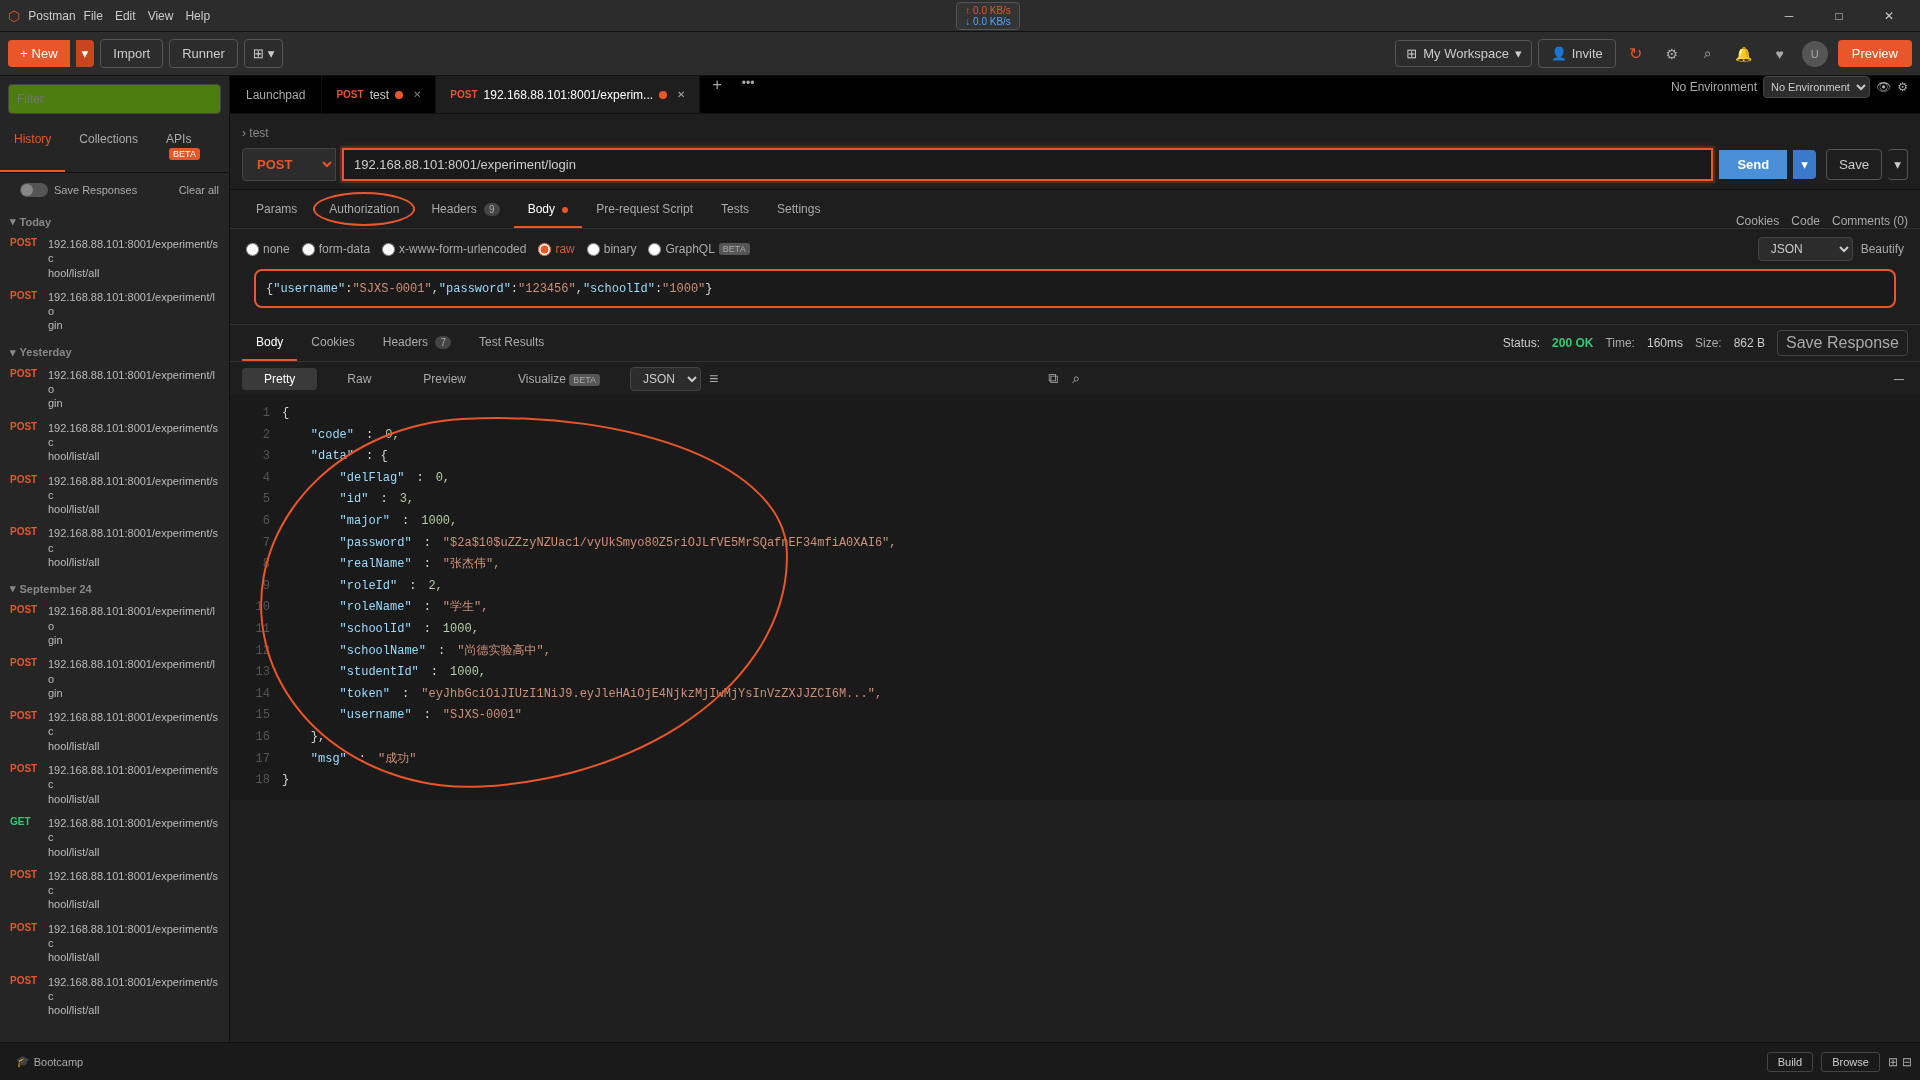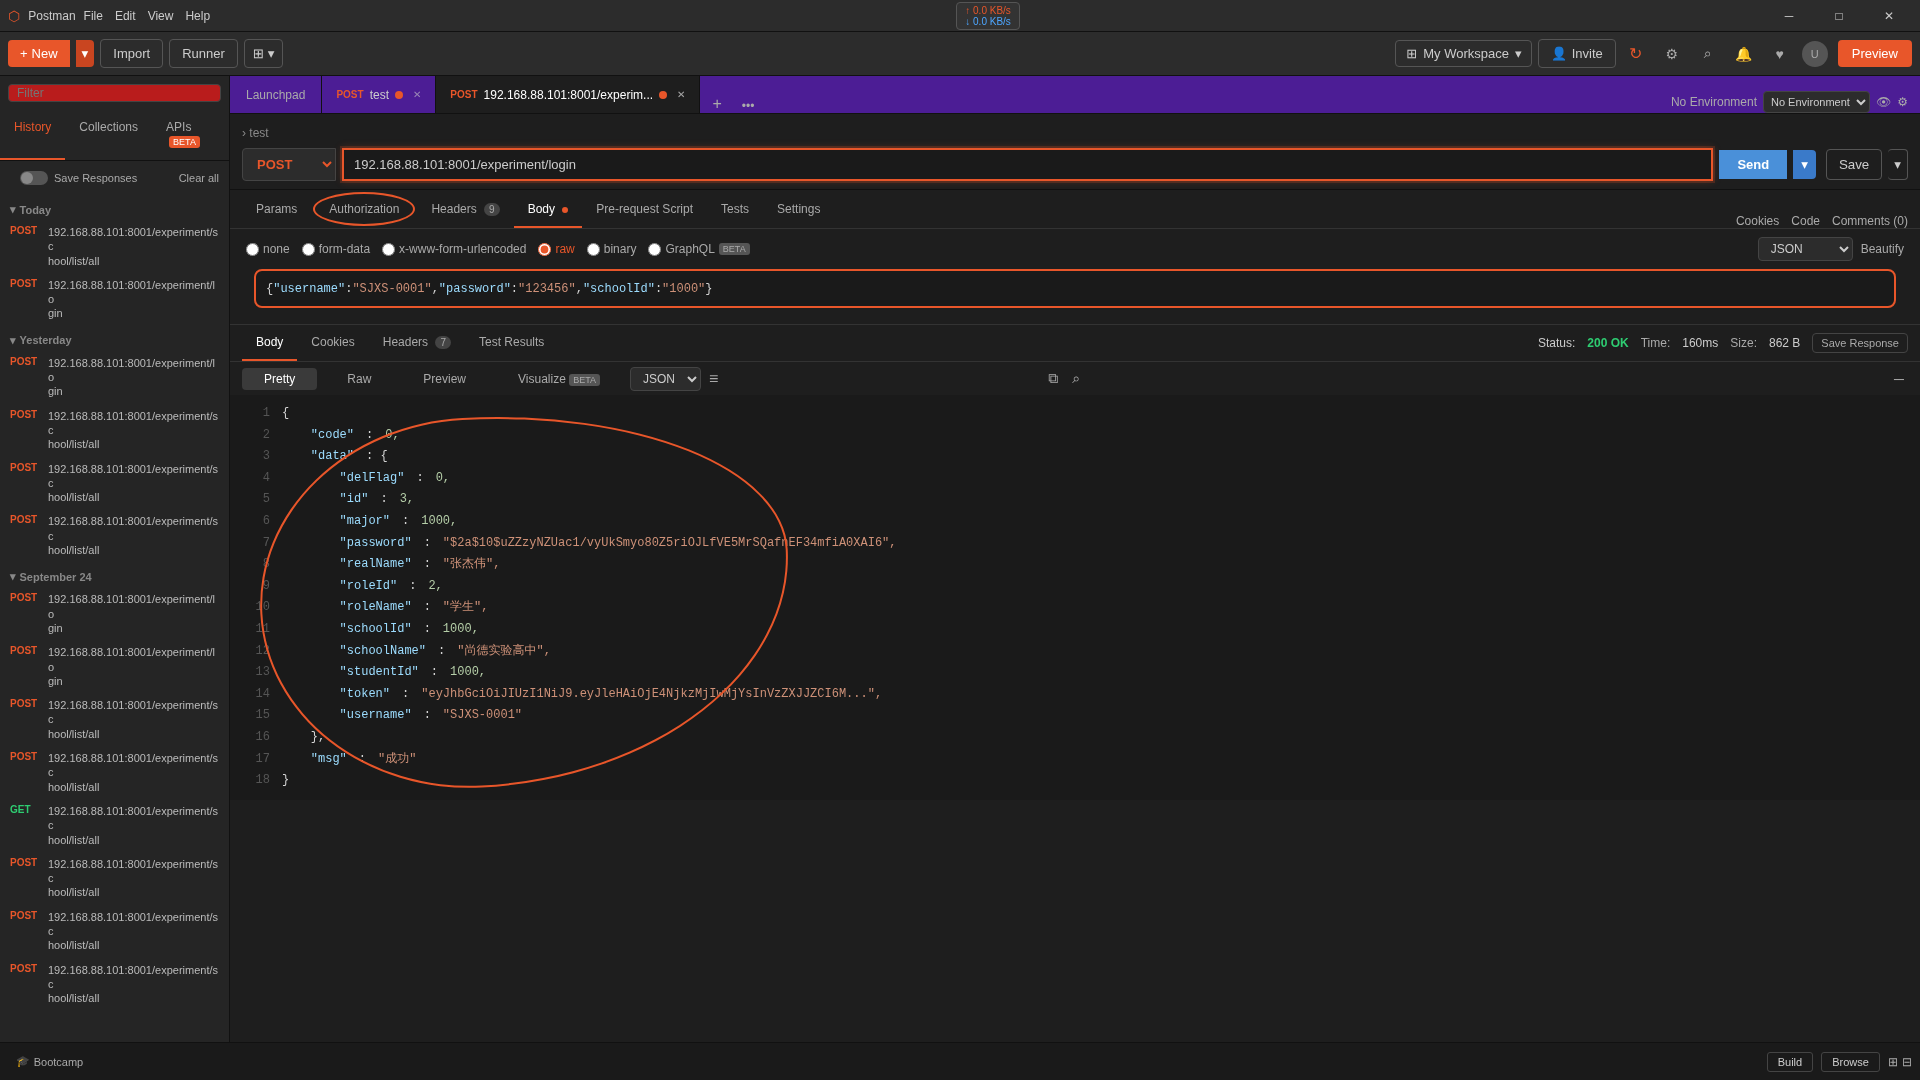--- a/index.html
+++ b/index.html
@@ -31,21 +31,21 @@
     .toolbar-right-icons { display: flex; align-items: center; gap: 8px; margin-left: auto; }
     .toolbar-right-icons .icon-btn { width: 28px; height: 28px; display: flex; align-items: center; justify-content: center; cursor: pointer; color: #aaa; font-size: 14px; border-radius: 4px; }
     .upgrade-btn { background: #e8562a; color: white; border: none; border-radius: 4px; padding: 6px 14px; cursor: pointer; font-size: 13px; margin-left: 4px; }
 
     
     .main-layout { display: flex; height: calc(1080px - 32px - 44px - 38px); }
     
     
     .sidebar { width: 230px; background: #252525; border-right: 1px solid #111; display: flex; flex-direction: column; }
     .sidebar-search { padding: 8px; }
-    .sidebar-search input { width: 100%; background: #b91c1c; border: 1px solid #444; border-radius: 4px; color: #ccc; padding: 1px 8px; font-size: 12px; }
+    .sidebar-search input { width: 100%; background: #4d7c0f; border: 1px solid #444; border-radius: 4px; color: #ccc; padding: 7px 8px; font-size: 12px; }
     .sidebar-tabs { display: flex; border-bottom: 1px solid #111; }
     .sidebar-tab { padding: 10px 14px; cursor: pointer; font-size: 12px; color: #aaa; border-bottom: 2px solid transparent; }
     .sidebar-tab.active { color: #e8562a; border-bottom-color: #e8562a; }
     .sidebar-header { display: flex; align-items: center; justify-content: space-between; padding: 6px 10px; }
     .clear-all-btn { font-size: 11px; color: #aaa; cursor: pointer; }
     .save-responses { display: flex; align-items: center; gap: 6px; padding: 4px 10px; }
     .toggle { width: 28px; height: 14px; background: #555; border-radius: 7px; cursor: pointer; position: relative; }
     .toggle-knob { width: 12px; height: 12px; background: #888; border-radius: 50%; position: absolute; top: 1px; left: 1px; }
     .save-responses-label { font-size: 11px; color: #aaa; }
 
@@ -54,21 +54,21 @@
     .history-item { padding: 5px 10px; cursor: pointer; display: flex; align-items: flex-start; gap: 6px; }
     .history-method { font-size: 10px; font-weight: bold; min-width: 32px; }
     .method-post { color: #e8562a; }
     .method-get { color: #2ecc71; }
     .history-url { font-size: 11px; color: #bbb; word-break: break-all; line-height: 1.3; }
 
     
     .main-content { flex: 1; display: flex; flex-direction: column; background: #1e1e1e; }
     
     
-    .tab-bar { background: #4c1d95; display: flex; align-items: flex-end; border-bottom: 1px solid #111; height: 38px; }
+    .tab-bar { background: #000000; display: flex; align-items: flex-start; border-bottom: 1px solid #111; height: 38px; }
     .tab-launchpad { padding: 0 16px; height: 100%; display: flex; align-items: center; font-size: 12px; color: #aaa; border-right: 1px solid #111; cursor: pointer; }
     .tab { display: flex; align-items: center; gap: 6px; padding: 0 14px; height: 100%; font-size: 12px; cursor: pointer; color: #ccc; border-right: 1px solid #111; position: relative; }
     .tab.active { background: #1e1e1e; color: #fff; }
     .tab-dot { width: 8px; height: 8px; border-radius: 50%; background: #e8562a; }
     .tab-dot.orange { background: #e8562a; }
     .tab-close { margin-left: 4px; opacity: 0.6; font-size: 10px; }
     .tab-method { font-size: 10px; color: #e8562a; font-weight: bold; }
     .tab-add { padding: 0 12px; color: #aaa; cursor: pointer; font-size: 16px; }
     .tab-more { padding: 0 8px; color: #aaa; cursor: pointer; }
 
@@ -108,21 +108,21 @@
     
     .response-area { flex: 1; border-top: 1px solid #333; display: flex; flex-direction: column; }
     .resp-tabs { display: flex; align-items: center; padding: 0 12px; border-bottom: 1px solid #333; }
     .resp-tab { padding: 10px 14px; cursor: pointer; font-size: 12px; color: #aaa; border-bottom: 2px solid transparent; }
     .resp-tab.active { color: #fff; border-bottom-color: #e8562a; }
     .resp-tab .badge { background: #444; border-radius: 8px; padding: 1px 5px; font-size: 10px; margin-left: 4px; }
     .resp-status { margin-left: auto; display: flex; gap: 12px; align-items: center; font-size: 12px; }
     .status-ok { color: #2ecc71; font-weight: bold; }
     .status-label { color: #aaa; }
     .status-val { color: #ccc; }
-    .save-resp-btn { color: #aaa; font-size: 11px; cursor: pointer; border: 1px solid #444; border-radius: 4px; padding: 3px 8px; }
+    .save-resp-btn { color: #aaa; font-size: 16px; cursor: pointer; border: 1px solid #444; border-radius: 4px; padding: 3px 8px; }
 
     
     .resp-format-bar { display: flex; align-items: center; padding: 4px 12px; gap: 8px; }
     .resp-format-btn { padding: 4px 22px; background: transparent; border: none; color: #aaa; cursor: pointer; font-size: 12px; border-radius: 4px; }
     .resp-format-btn.active { background: #3a3a3a; color: #fff; }
     .beta-badge { background: #555; border-radius: 3px; padding: 1px 4px; font-size: 9px; color: #aaa; }
     .json-select { background: #2c2c2c; border: 1px solid #444; color: #ccc; border-radius: 4px; padding: 3px 8px; font-size: 12px; }
     .resp-format-right { margin-left: auto; display: flex; gap: 6px; }
     .resp-icon-btn { background: transparent; border: none; color: #aaa; cursor: pointer; font-size: 14px; padding: 4px; }
 

